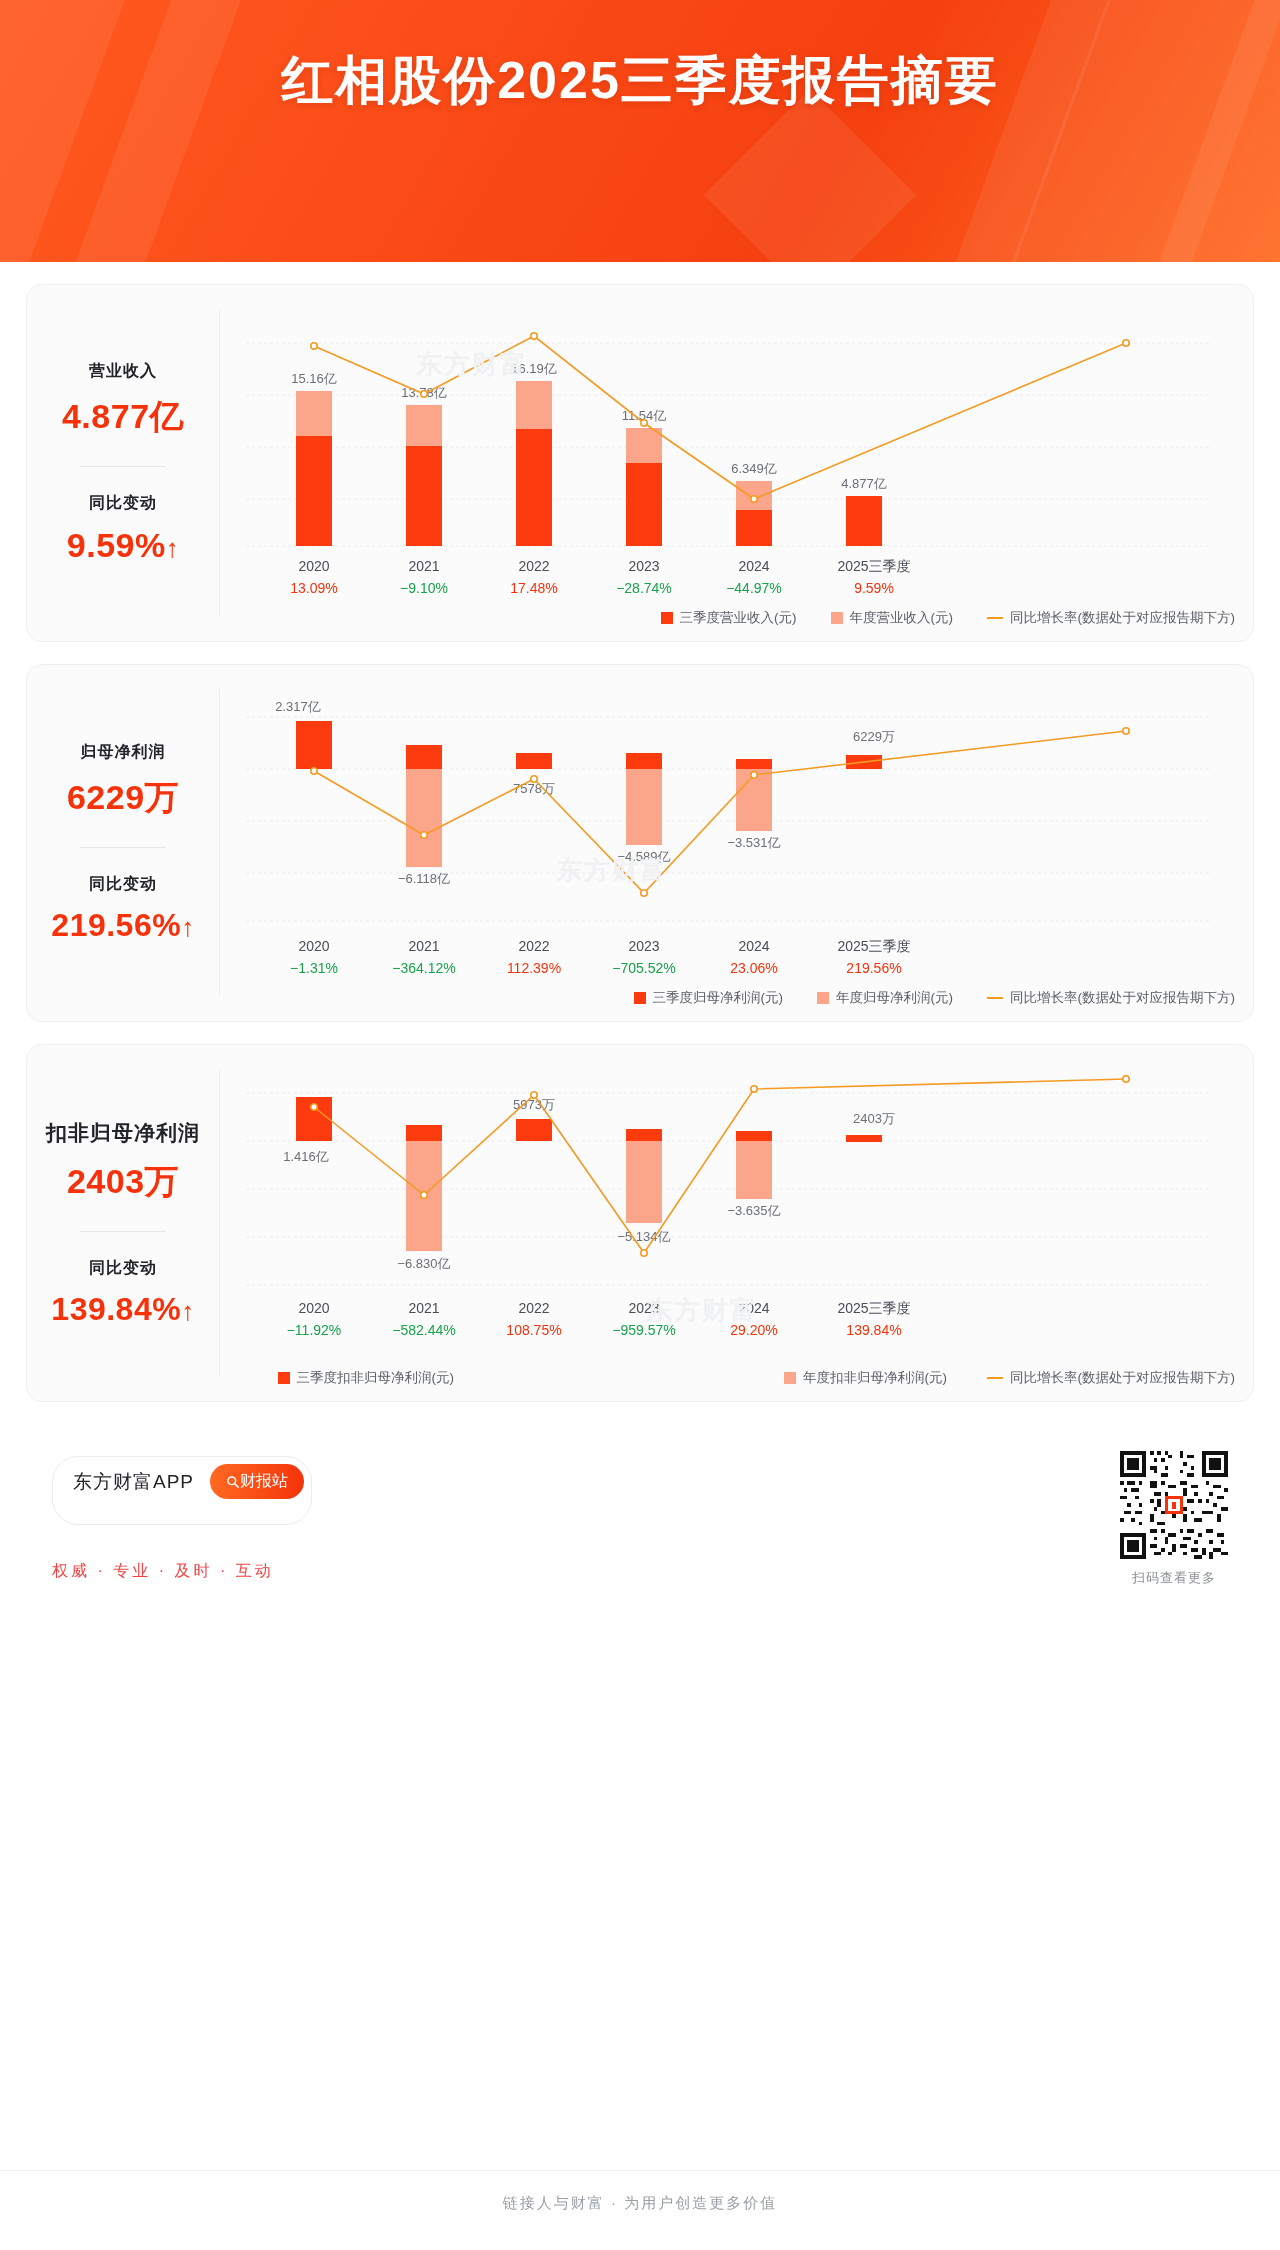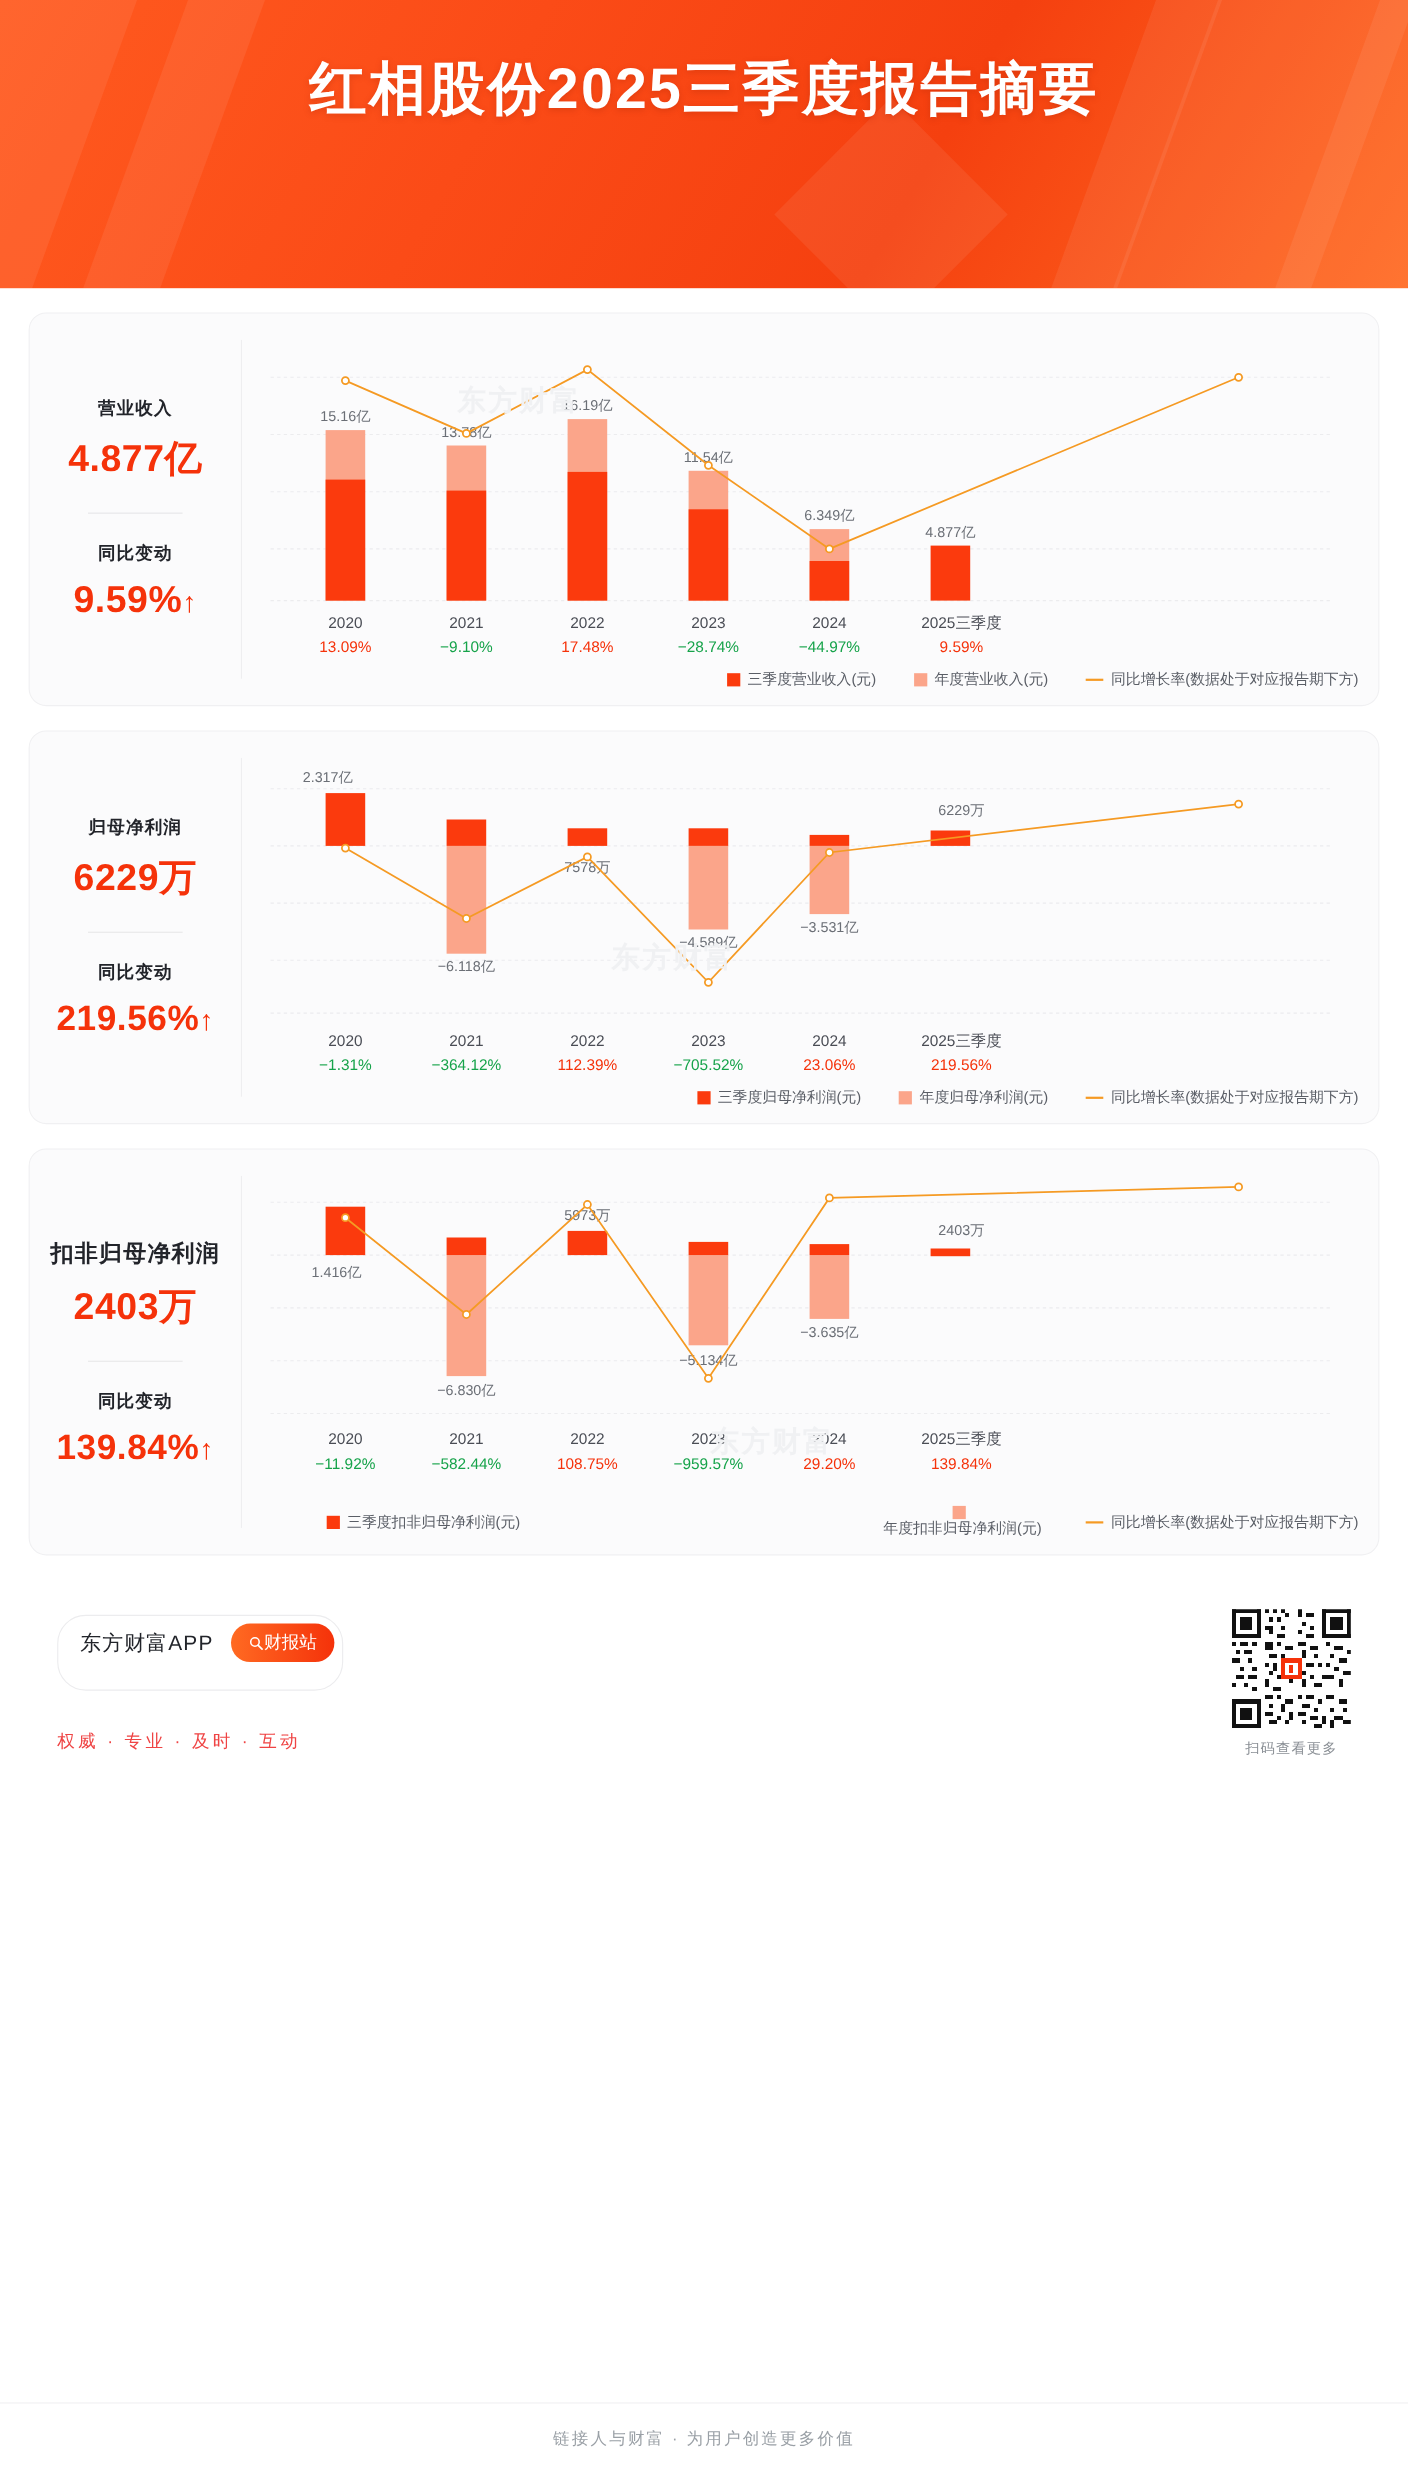--- a/index.html
+++ b/index.html
@@ -103,21 +103,21 @@
     display:flex; align-items:center; gap:0;
     background: linear-gradient(90deg,#ff6a22,#f5320a);
     color:#fff; font-size:16px; border-radius:20px; padding: 7px 16px;
   }
   .slogan { margin-top: 36px; font-size: 16px; color:#ef4444; letter-spacing: 3px; }
   .qr-wrap { text-align:center; }
   .qr { width: 108px; height:108px; }
   .qr-cap { font-size: 13px; color:#8b9096; margin-top: 10px; letter-spacing:1px;}
 
   .footer-bar {
-    position:absolute; left:0; bottom:0; width:1280px; height: 66px;
+    position:absolute; left:0; bottom:14px; width:1280px; height: 66px;
     background:#fff; border-top:1px solid #f0f0f2;
     display:flex; align-items:center; justify-content:center;
     font-size: 15px; color:#9aa0a6; letter-spacing: 2px;
   }
 </style>
 </head>
 <body>
 
 <div class="page">
 
@@ -363,21 +363,21 @@
             <text class="pct-green" x="418" y="272" text-anchor="middle">−959.57%</text>
             <text class="pct-red" x="528" y="272" text-anchor="middle">29.20%</text>
             <text class="pct-red" x="648" y="272" text-anchor="middle">139.84%</text>
           </svg>
         </div>
         <div class="legend" style="gap:8px 40px;">
           <div class="legend-item">
             <span class="sw" style="background:#fb3a0d"></span>
             <span>三季度扣非归母净利润(元)</span>
           </div>
-          <div class="legend-item" style="margin-left:290px;flex-direction:column;">
+          <div class="legend-item" style="margin-left:290px;">
             <span class="sw" style="background:#fba58a"></span>
             <span>年度扣非归母净利润(元)</span>
           </div>
           <div class="legend-item">
             <span class="sw line"></span>
             <span>同比增长率(数据处于对应报告期下方)</span>
           </div>
         </div>
       </div>
     </div>

